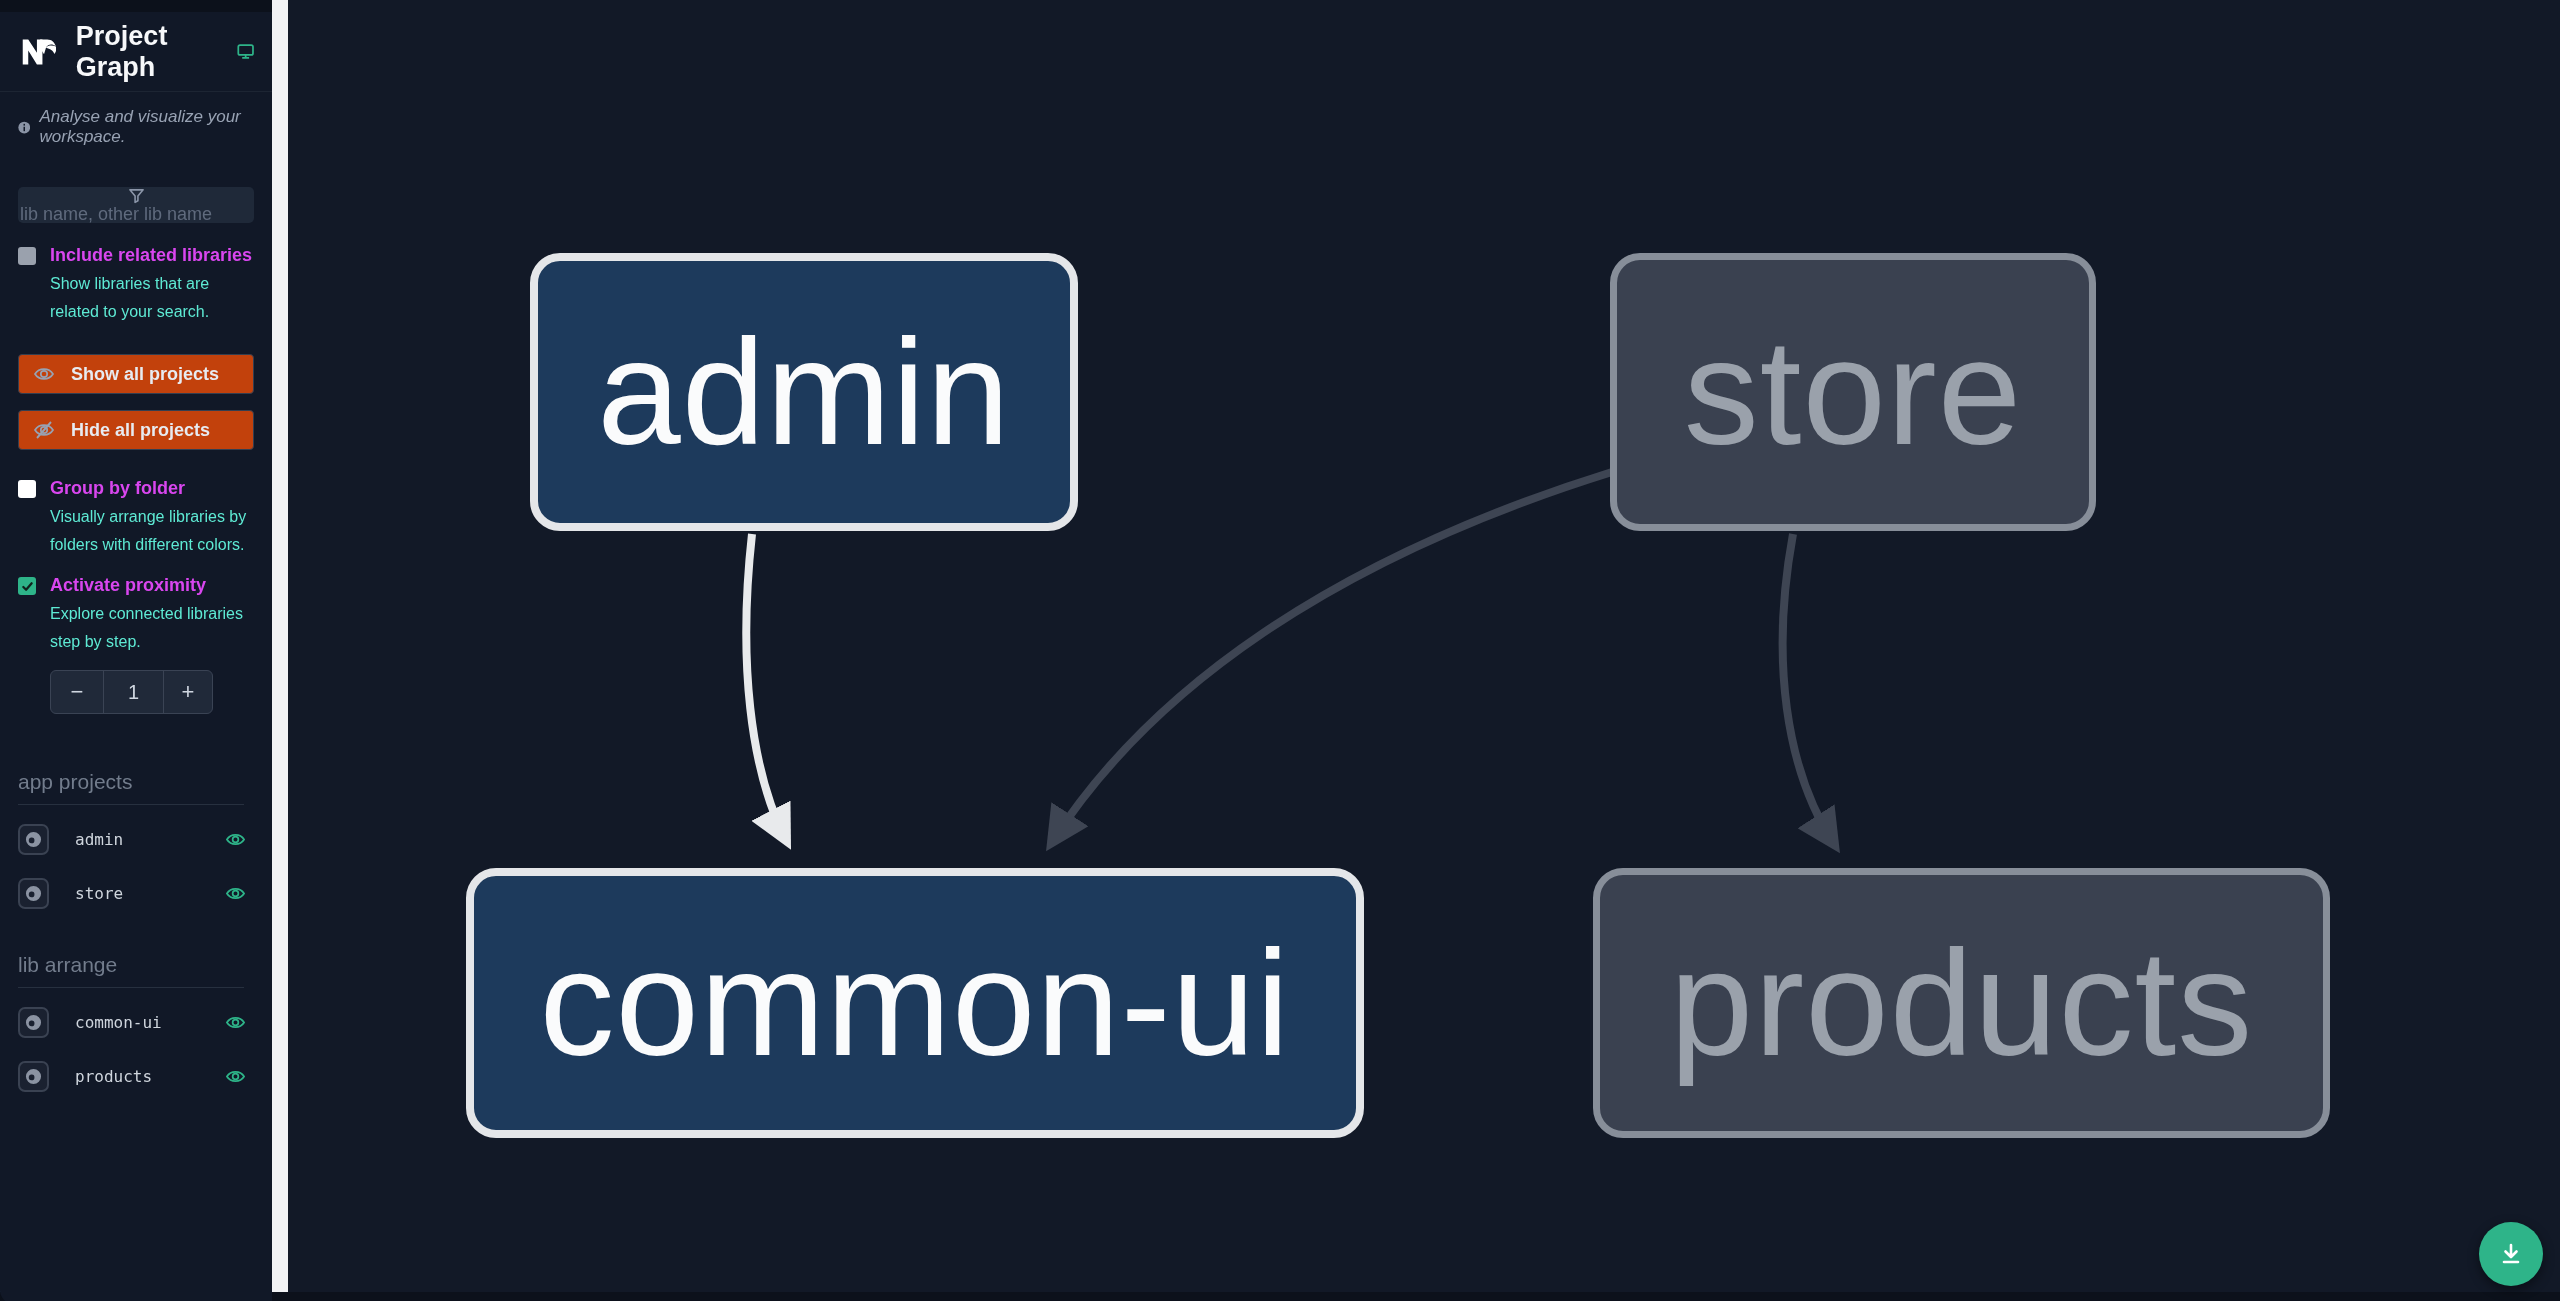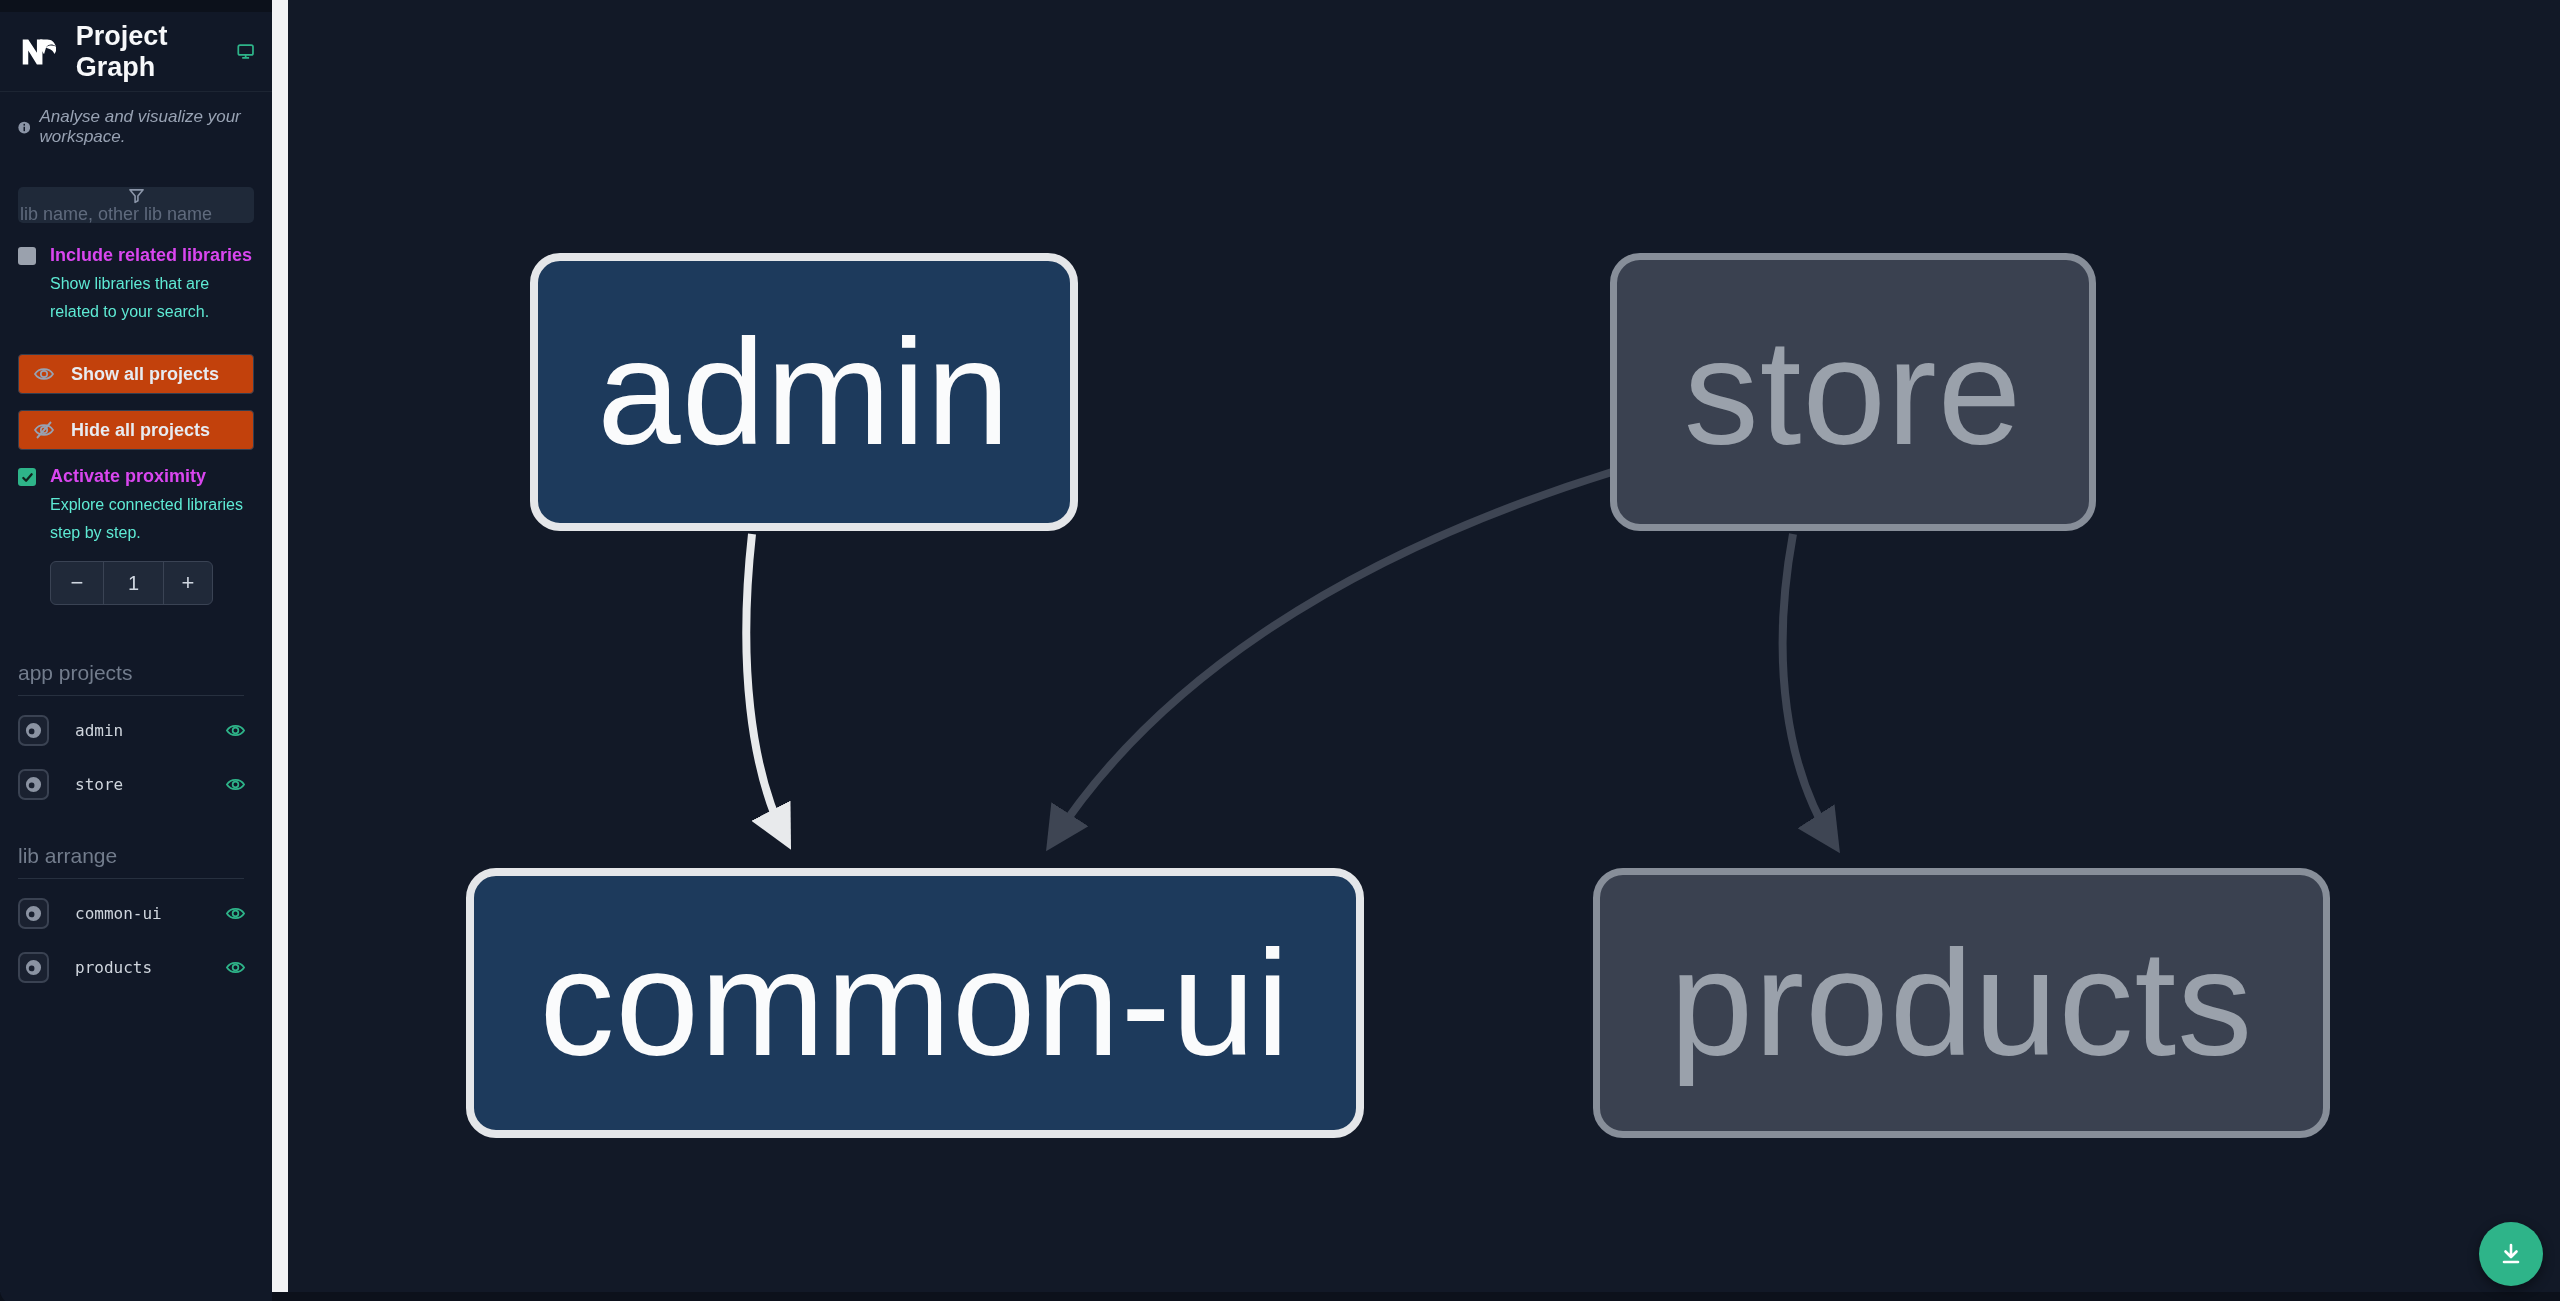--- a/index.html
+++ b/index.html
@@ -181,20 +181,27 @@
 
     <button class="sb-btn m16">
       <svg width="22" height="22" viewBox="0 0 22 22">
         <path d="M2 11 C6 4.5 16 4.5 20 11 C16 17.5 6 17.5 2 11 Z" fill="none" stroke="#98a2b3" stroke-width="1.7"></path>
         <circle cx="11" cy="11" r="3.2" fill="none" stroke="#98a2b3" stroke-width="1.7"></circle>
         <line x1="4" y1="19" x2="18" y2="3" stroke="#98a2b3" stroke-width="1.9"></line>
       </svg>
       <span>Hide all projects</span>
     </button>
 
+    <div class="check-row m28">
+      <span class="cbox white"></span>
+      <span class="check-text">
+        <span class="lbl" style="display:block">Group by folder</span>
+        <span class="desc" style="display:block">Visually arrange libraries by folders with different colors.</span>
+      </span>
+    </div>
 
     <div class="check-row m16">
       <span class="cbox teal">
         <svg width="13" height="13" viewBox="0 0 14 14">
           <path d="M2.5 7.5 L5.5 10.5 L11.5 3.5" fill="none" stroke="#10231d" stroke-width="2.4" stroke-linecap="round" stroke-linejoin="round"></path>
         </svg>
       </span>
       <span class="check-text">
         <span class="lbl" style="display:block">Activate proximity</span>
         <span class="desc" style="display:block">Explore connected libraries step by step.</span>

